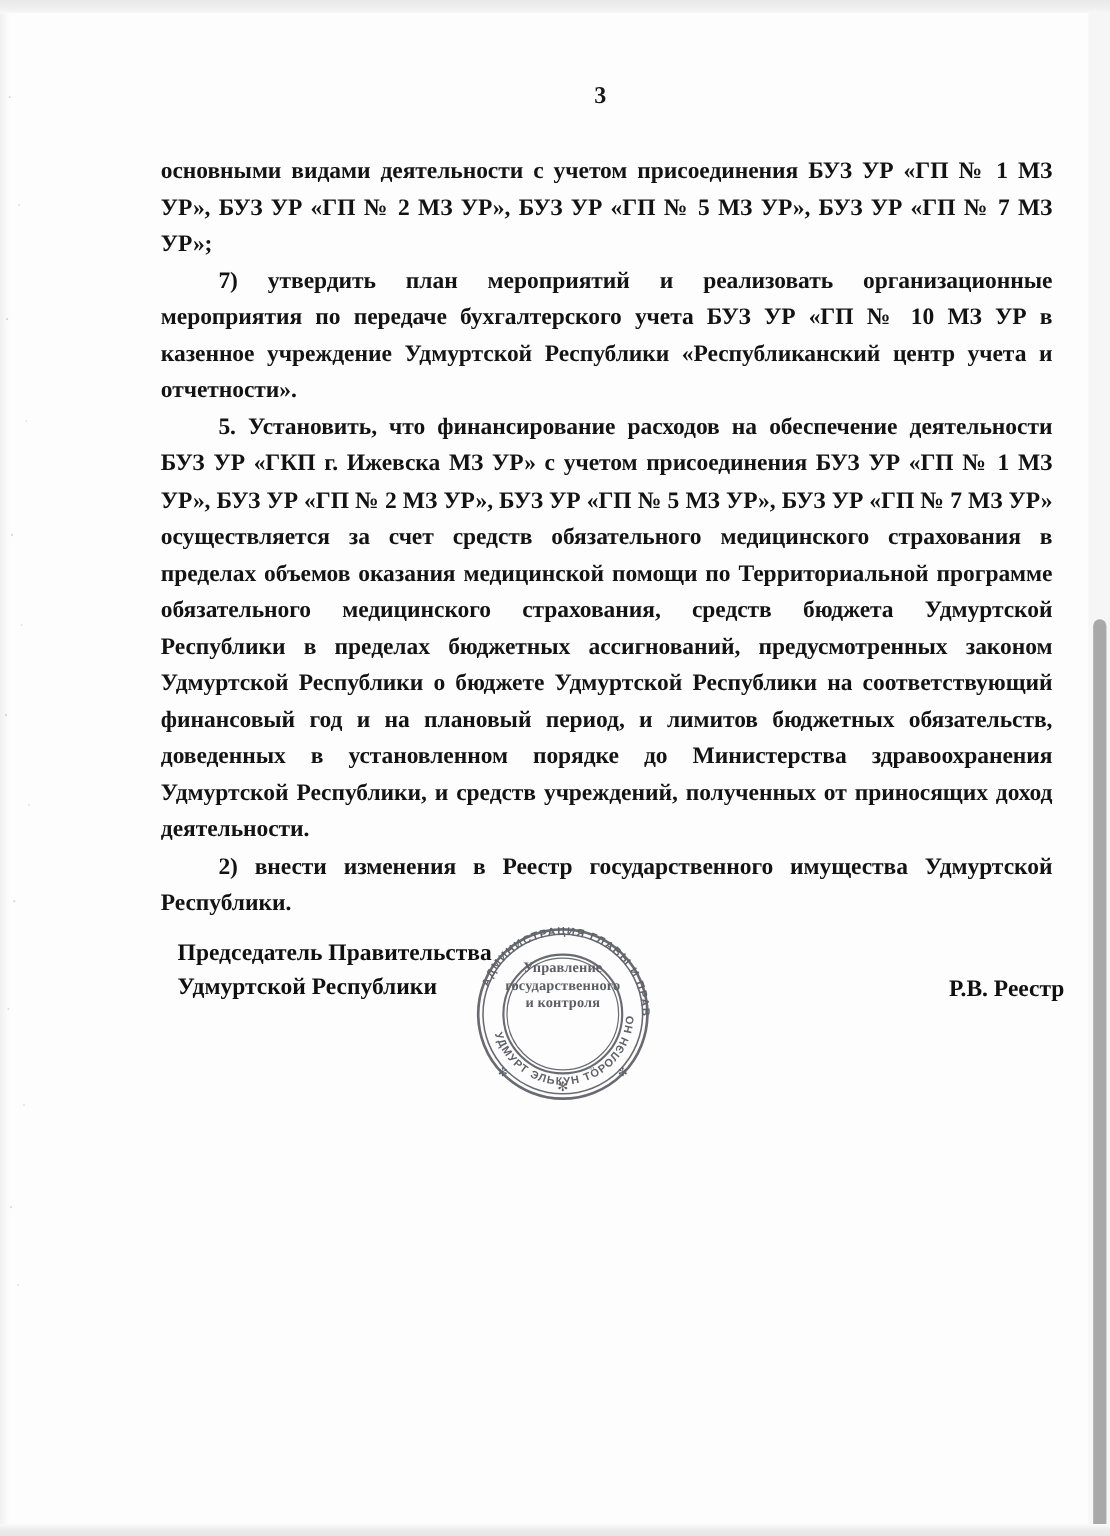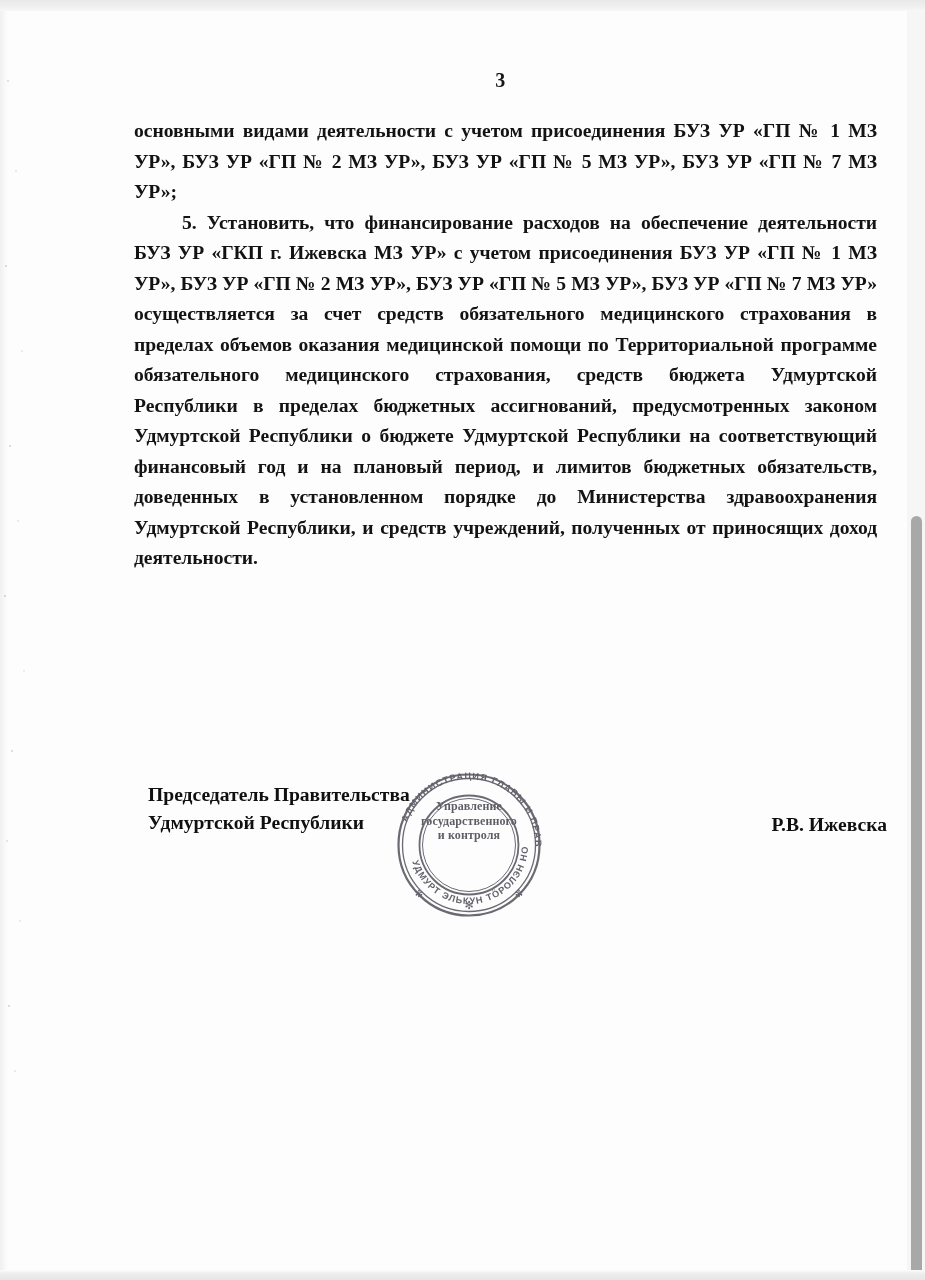--- a/index.html
+++ b/index.html
@@ -97,21 +97,21 @@
     text-justify: inter-word;
     font-size: 19.6px;
     line-height: 30.5px;
     font-weight: 600;
     letter-spacing: -0.05px;
     margin: 0;
     color: #131313;
     -webkit-font-smoothing: none;
   }
   .para.indent { text-indent: 48px; }
-  .para.first  { margin-top: 24px; }
+  .para.first  { margin-top: 36px; }
 
   
   .signature-block {
     position: absolute;
     left: 148px;
     top: 770px;
     width: 743px;
     display: flex;
     justify-content: space-between;
     align-items: flex-start;
@@ -186,32 +186,34 @@
   <div class="page-sheet">
     <div class="left-edge-shade"></div>
     <div class="scan-noise"></div>
 
     <div class="doc">
 
       <div class="page-number">3</div>
 
       <p class="para first">основными видами деятельности с учетом присоединения БУЗ УР «ГП № 1 МЗ УР», БУЗ УР «ГП № 2 МЗ УР», БУЗ УР «ГП № 5 МЗ УР», БУЗ УР «ГП № 7 МЗ УР»;</p>
 
+      <p class="para indent">7) утвердить план мероприятий и реализовать организационные мероприятия по передаче бухгалтерского учета БУЗ УР «ГП № 10 МЗ УР в казенное учреждение Удмуртской Республики «Республиканский центр учета и отчетности».</p>
 
       <p class="para indent">5. Установить, что финансирование расходов на обеспечение деятельности БУЗ УР «ГКП г. Ижевска МЗ УР» с учетом присоединения БУЗ УР «ГП № 1 МЗ УР», БУЗ УР «ГП № 2 МЗ УР», БУЗ УР «ГП № 5 МЗ УР», БУЗ УР «ГП № 7 МЗ УР» осуществляется за счет средств обязательного медицинского страхования в пределах объемов оказания медицинской помощи по Территориальной программе обязательного медицинского страхования, средств бюджета Удмуртской Республики в пределах бюджетных ассигнований, предусмотренных законом Удмуртской Республики о бюджете Удмуртской Республики на соответствующий финансовый год и на плановый период, и лимитов бюджетных обязательств, доведенных в установленном порядке до Министерства здравоохранения Удмуртской Республики, и средств учреждений, полученных от приносящих доход деятельности.</p>
 
 
 
+      <p class="para indent">2) внести изменения в Реестр государственного имущества Удмуртской Республики.</p>
 
     </div>
 
     <div class="signature-block">
       <div class="signatory-title">Председатель Правительства
 Удмуртской Республики</div>
-      <div class="signatory-name">Р.В. Ижевска</div>
+      <div class="signatory-name">Р.В. Реестр</div>
     </div>
 
     <div class="stamp">
       <svg width="172" height="172" viewBox="0 0 172 172" aria-hidden="true">
         <defs>
           <path id="ringTop" d="M 86,86 m -66,0 a 66,66 0 1,1 132,0" fill="none"></path>
           <path id="ringBottom" d="M 86,86 m -59,0 a 59,59 0 1,0 118,0" fill="none"></path>
         </defs>
         <circle cx="86" cy="86" r="70.5" fill="none" stroke="#4a4a55" stroke-width="2.2"></circle>
         <circle cx="86" cy="86" r="66.5" fill="none" stroke="#4a4a55" stroke-width="1.3"></circle>

